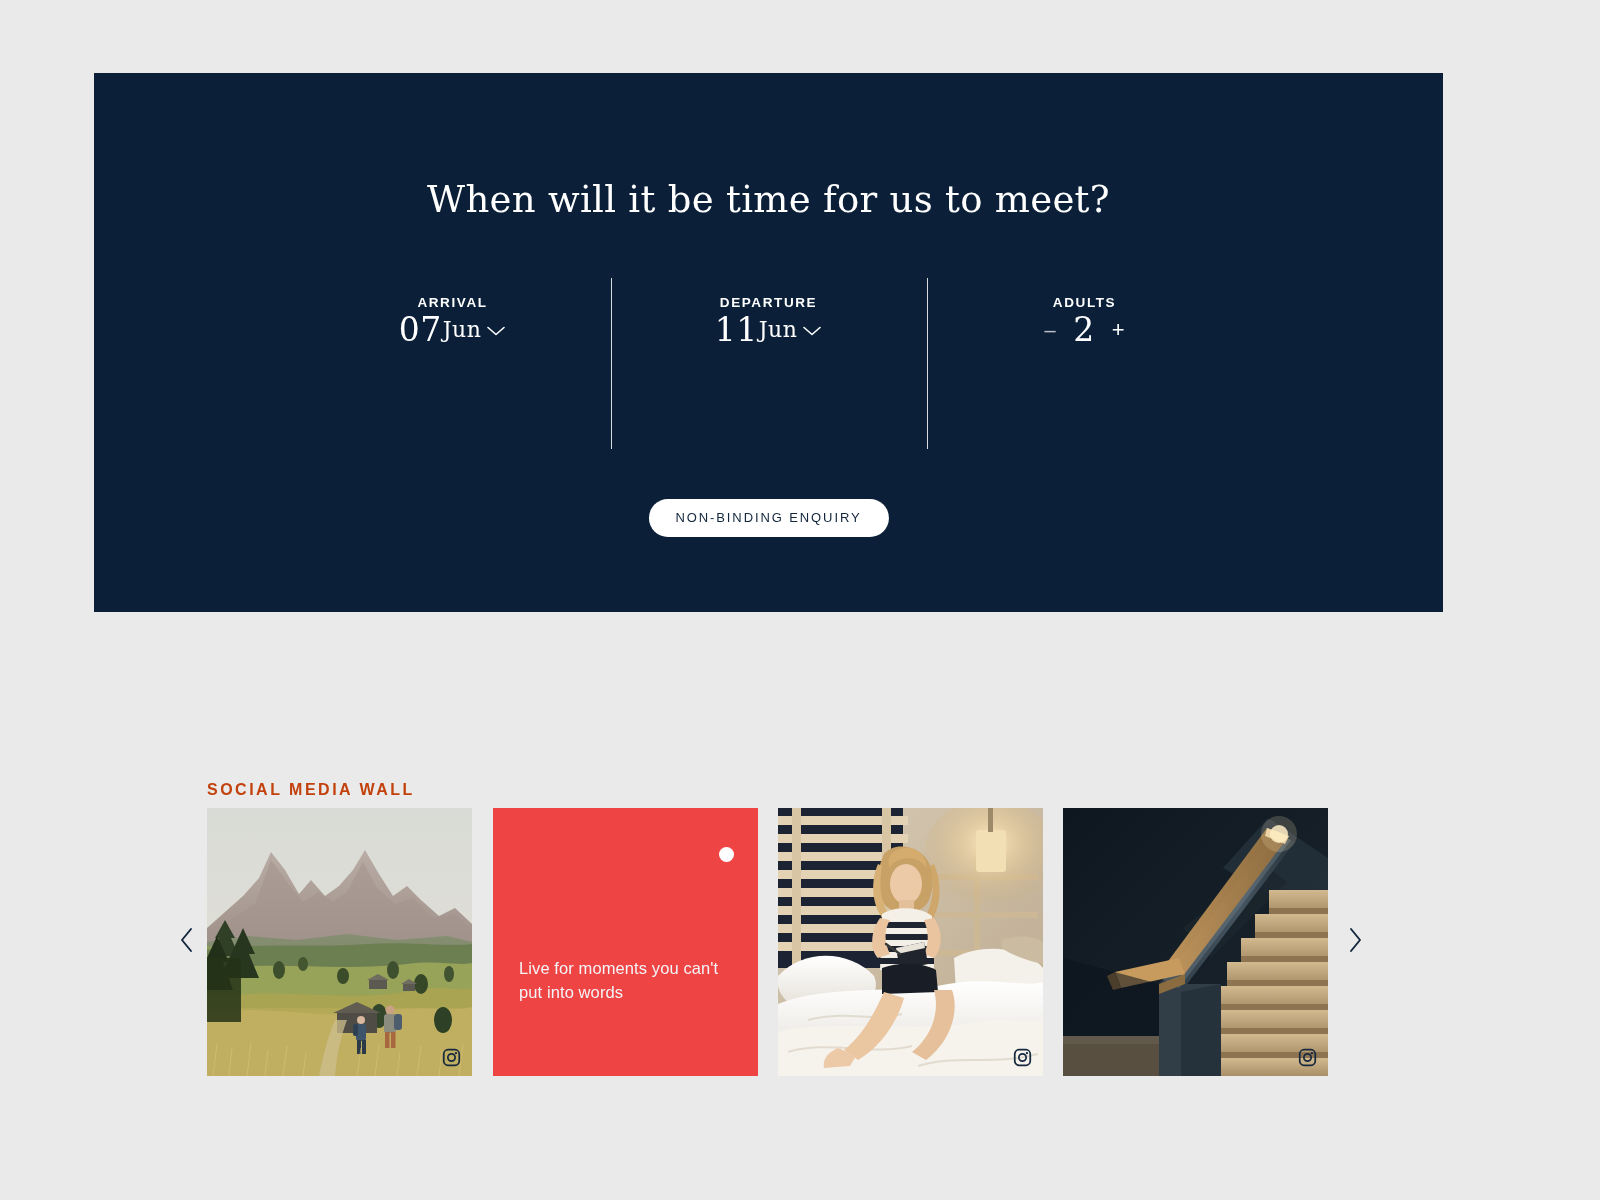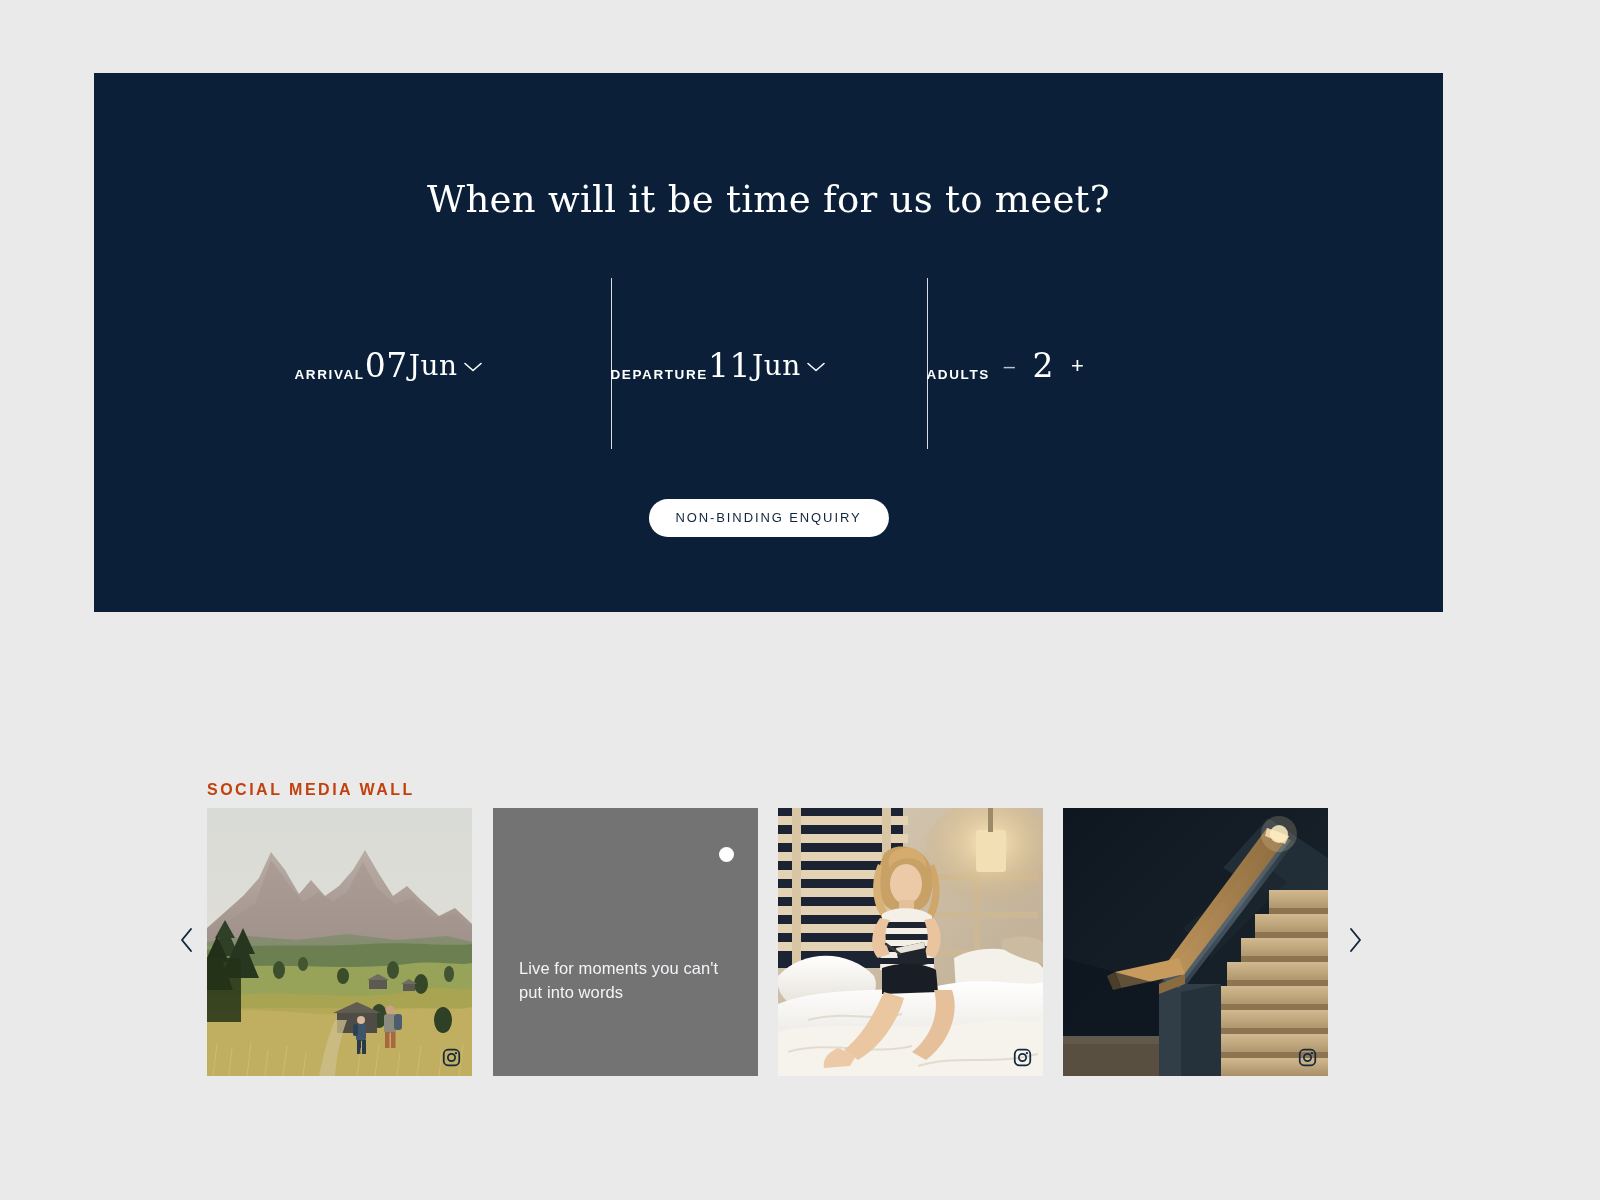--- a/index.html
+++ b/index.html
@@ -50,21 +50,21 @@
     display: flex;
     align-items: stretch;
     justify-content: center;
   }
 
   .field-col {
     position: relative;
     width: 316px;
     box-sizing: border-box;
     display: flex;
-    flex-direction: row;
+    flex-direction: column;
     align-items: center;
   }
   .field-col + .field-col::before {
     content: "";
     position: absolute;
     left: 0;
     top: 0;
     width: 1px;
     height: 171px;
     background: #ffffff;
@@ -90,21 +90,21 @@
   }
 
   .date-day {
     font-family: "DejaVu Serif", "Liberation Serif", serif;
     font-size: 33px;
     font-weight: 300;
     letter-spacing: 0.5px;
   }
   .date-month {
     font-family: "DejaVu Serif", "Liberation Serif", serif;
-    font-size: 28px;
+    font-size: 22px;
     font-weight: 300;
     letter-spacing: 0.5px;
   }
   .chevron-down-svg {
     display: block;
     margin-left: 4px;
     margin-top: 5px;
   }
 
   .stepper-btn {
@@ -204,21 +204,21 @@
     right: 11px;
     bottom: 9px;
     width: 19px;
     height: 19px;
     z-index: 5;
     cursor: pointer;
   }
 
   
   #card-2 {
-    background: #737373;
+    background: #ef4444;
   }
   #quote-dot {
     position: absolute;
     left: 226px;
     top: 39px;
     width: 15px;
     height: 15px;
     border-radius: 50%;
     background: #ffffff;
   }

